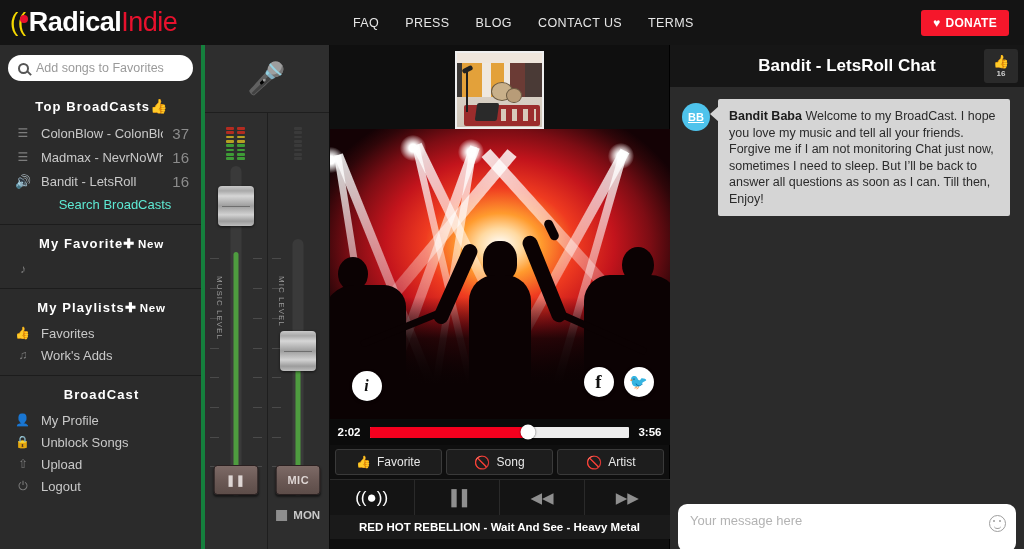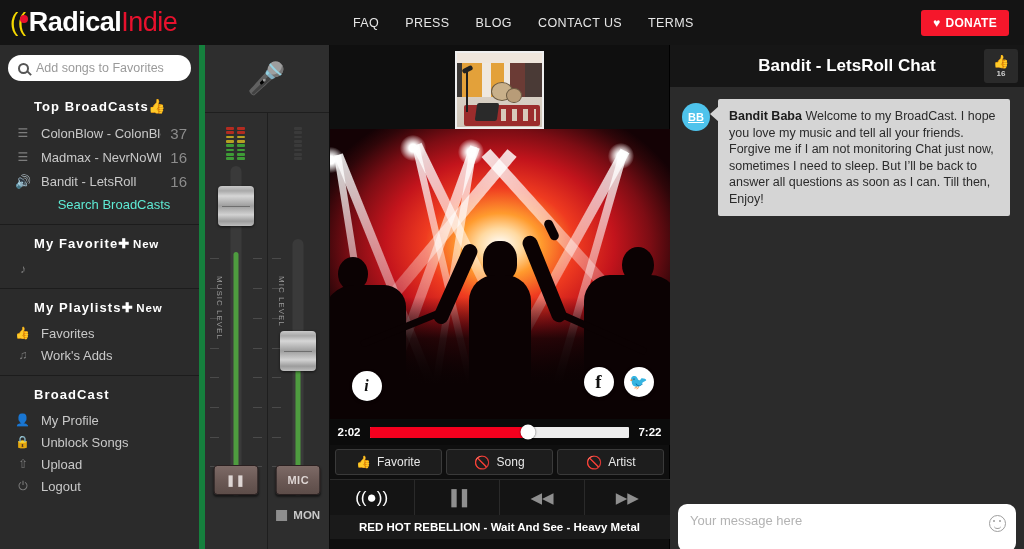--- a/index.html
+++ b/index.html
@@ -31,41 +31,40 @@
   .donate {
     margin-right:15px; background:#f5172b; color:#fff; border:none;
     border-radius:3px; padding:6px 12px; font-size:12px; font-weight:bold;
     display:flex; align-items:center; gap:5px; letter-spacing:0.3px; cursor:pointer;
   }
   .donate .heart { font-size:12px; }
 
   
   .sidebar {
     position:absolute; left:0; top:45px; width:205px; height:504px;
-    background:#2b2b2b; border-right:6px solid #15803d;
+    background:#2b2b2b; border-right:4px solid #15803d;
     overflow:hidden;
   }
   .search-wrap { padding:10px 8px 6px 8px; }
   .search-box {
     background:#fff; border-radius:14px; height:26px; display:flex; align-items:center;
     padding:0 10px; gap:7px;
   }
   .search-box .mag { width:11px; height:11px; border:2px solid #555; border-radius:50%; position:relative; flex:none; }
   .search-box .mag::after { content:''; position:absolute; width:2px; height:6px; background:#555; right:-3px; bottom:-4px; transform:rotate(-45deg); }
   .search-box input {
     border:none; outline:none; font-size:12.5px; color:#555; width:100%;
     font-family:"Liberation Sans", sans-serif; background:transparent;
   }
   .search-box input::placeholder { color:#9a9a9a; }
 
   .sec { border-bottom:1px solid #1c1c1c; padding:5px 0 9px 0; }
   .sec-head {
-    display:flex; align-items:center; justify-content:flex-start;
+    display:flex; align-items:center; justify-content:center;
     padding:6px 12px 7px 14px;
-    margin-left:20px;
   }
   .sec-title { color:#fff; font-size:13px; font-weight:bold; letter-spacing:1.1px; }
   .sec-new { color:#fff; font-size:11.5px; font-weight:bold; letter-spacing:0.8px; display:flex; align-items:center; gap:3px; cursor:pointer; }
   .sec-new .plus { font-size:13px; }
   .thumb-ico { color:#8a8a8a; font-size:14px; }
 
   .row {
     display:flex; align-items:center; padding:3.5px 12px 3.5px 14px; gap:9px; cursor:pointer;
   }
   .row .ico { width:18px; text-align:center; color:#7d7d7d; font-size:12px; flex:none; }
@@ -564,21 +563,21 @@
         <span>🐦</span>
       </div>
     </div>
 
     <div class="progress-bar">
       <span class="time">2:02</span>
       <div class="track">
         <div class="fill" id="pfill" style="width: 61%; background: rgb(245, 0, 30);"></div>
         <div class="thumb" id="pthumb" style="left: 61%;"></div>
       </div>
-      <span class="time">7:22</span>
+      <span class="time">3:56</span>
     </div>
 
     <div class="act-row">
       <div class="act">
         <span>👍</span>
         <span>Favorite</span>
       </div>
       <div class="act">
         <span class="ban">🚫</span>
         <span>Song</span>

